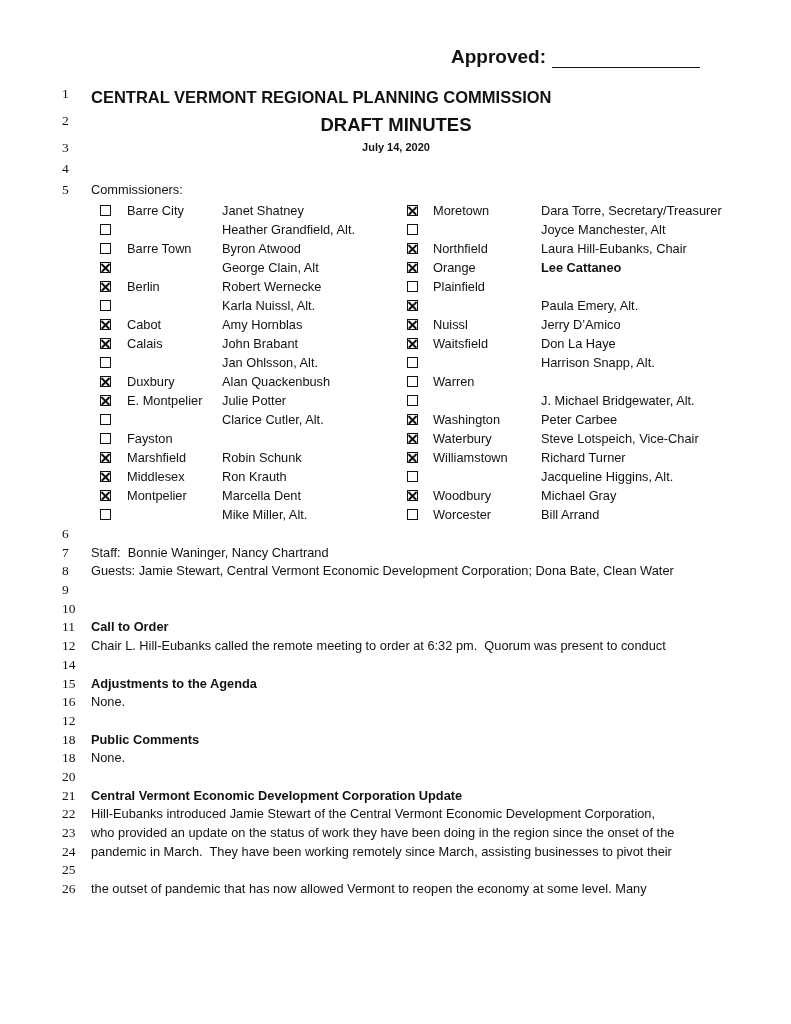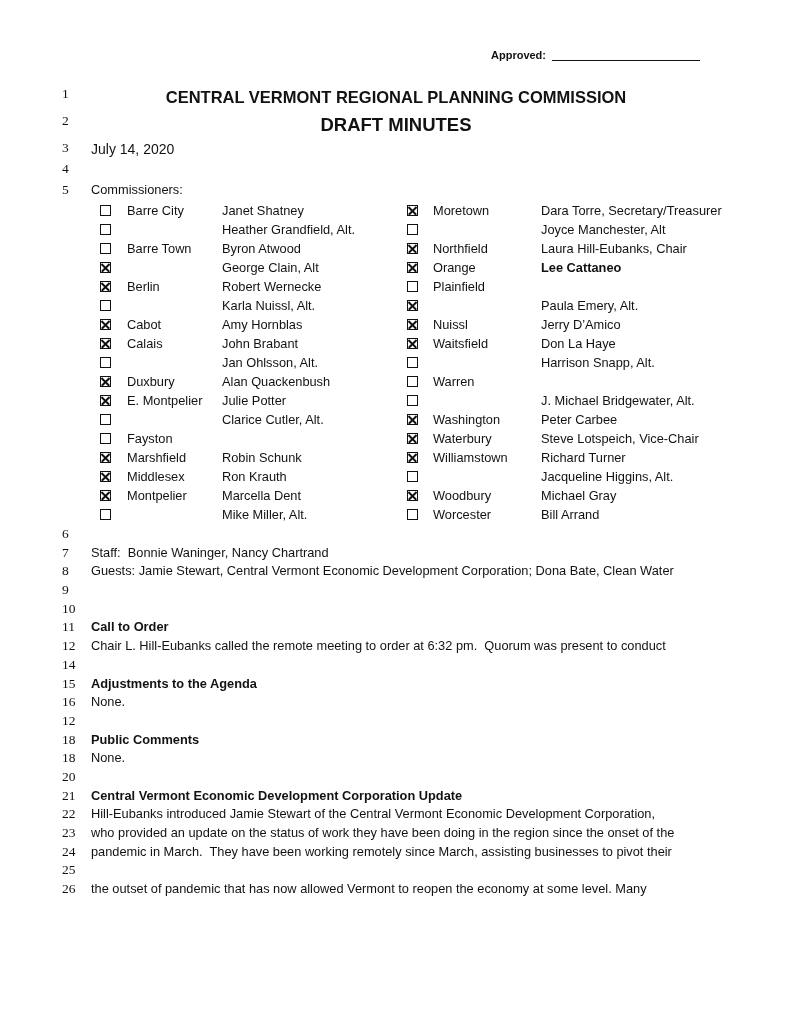--- a/index.html
+++ b/index.html
@@ -9,43 +9,43 @@
     background:#ffffff;
     color:#121212;
     font-family:"Liberation Sans", sans-serif;
     font-size:12.8px;
     overflow:hidden;
   }
   
   .approved{
     position:absolute;top:46px;right:91px;
     display:flex;align-items:flex-end;
-    font-weight:bold;font-size:11px;
+    font-weight:bold;font-size:19px;
   }
   .approved-blank{
     display:inline-block;width:148px;height:14px;
     border-bottom:1.6px solid #121212;margin-left:6px;
   }
   
   .doc{position:absolute;top:86px;left:0;width:791px;}
   .line{display:flex;align-items:flex-start;padding-left:62px;height:18.7px;}
   .lineno{
     flex:none;width:29px;
     font-family:"Liberation Serif", serif;
     font-size:13.5px;line-height:1.25;
   }
   .linetext{
     flex:none;width:610px;line-height:1.3;white-space:pre;
   }
   .v-title1{height:27px;}
-  .v-title1 .linetext{text-align:center;font-weight:bold;font-size:16.5px;line-height:1.4;}
+  .v-title1 .linetext{text-align:left;font-weight:bold;font-size:16.5px;line-height:1.4;}
   .v-title2{height:27px;}
   .v-title2 .linetext{text-align:center;font-weight:bold;font-size:18.5px;line-height:1.25;}
   .v-title3{height:21px;}
-  .v-title3 .linetext{text-align:left;font-weight:normal;font-size:14px;}
+  .v-title3 .linetext{text-align:center;font-weight:bold;font-size:11px;}
   .v-topblank{height:21px;}
   .v-topnormal{height:21px;}
   .v-bold .linetext{font-weight:bold;}
   .v-indent .linetext{padding-left:37px;width:573px;}
   
   .commissioners{
     margin-left:100px;margin-right:40px;
     display:grid;
     grid-template-columns:27px 95px 185px 26px 108px auto;
     grid-auto-rows:19px;

